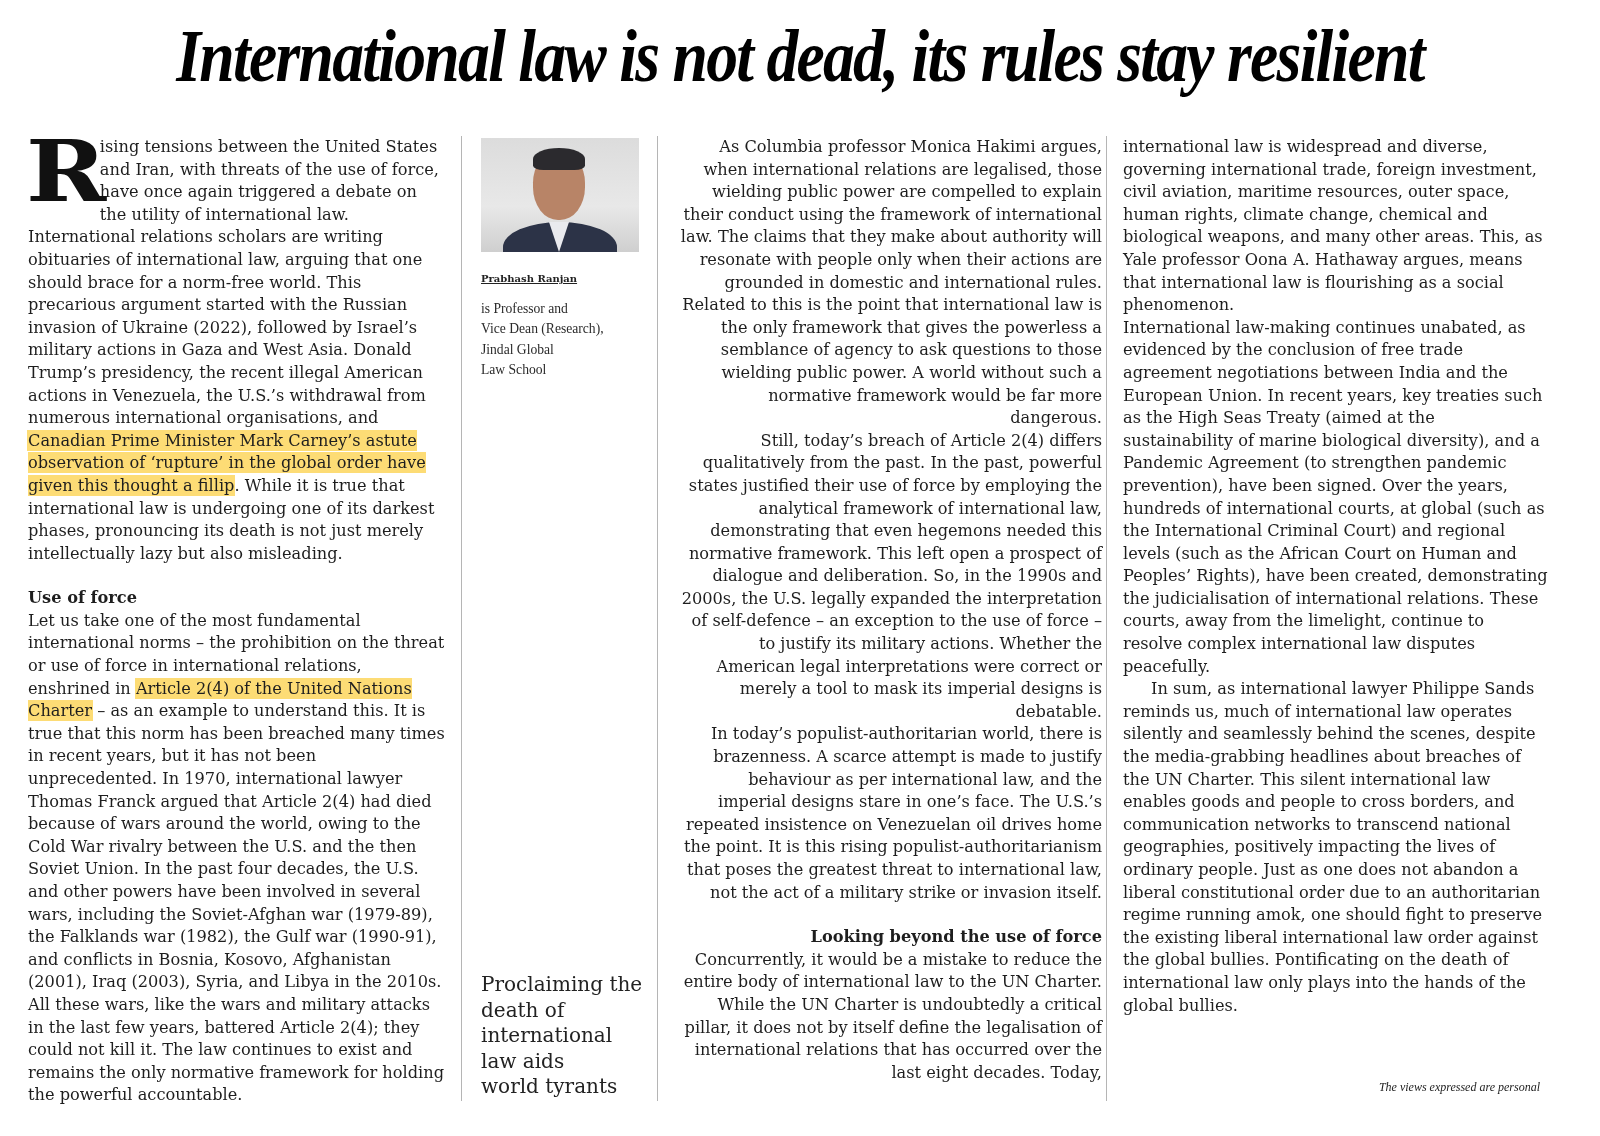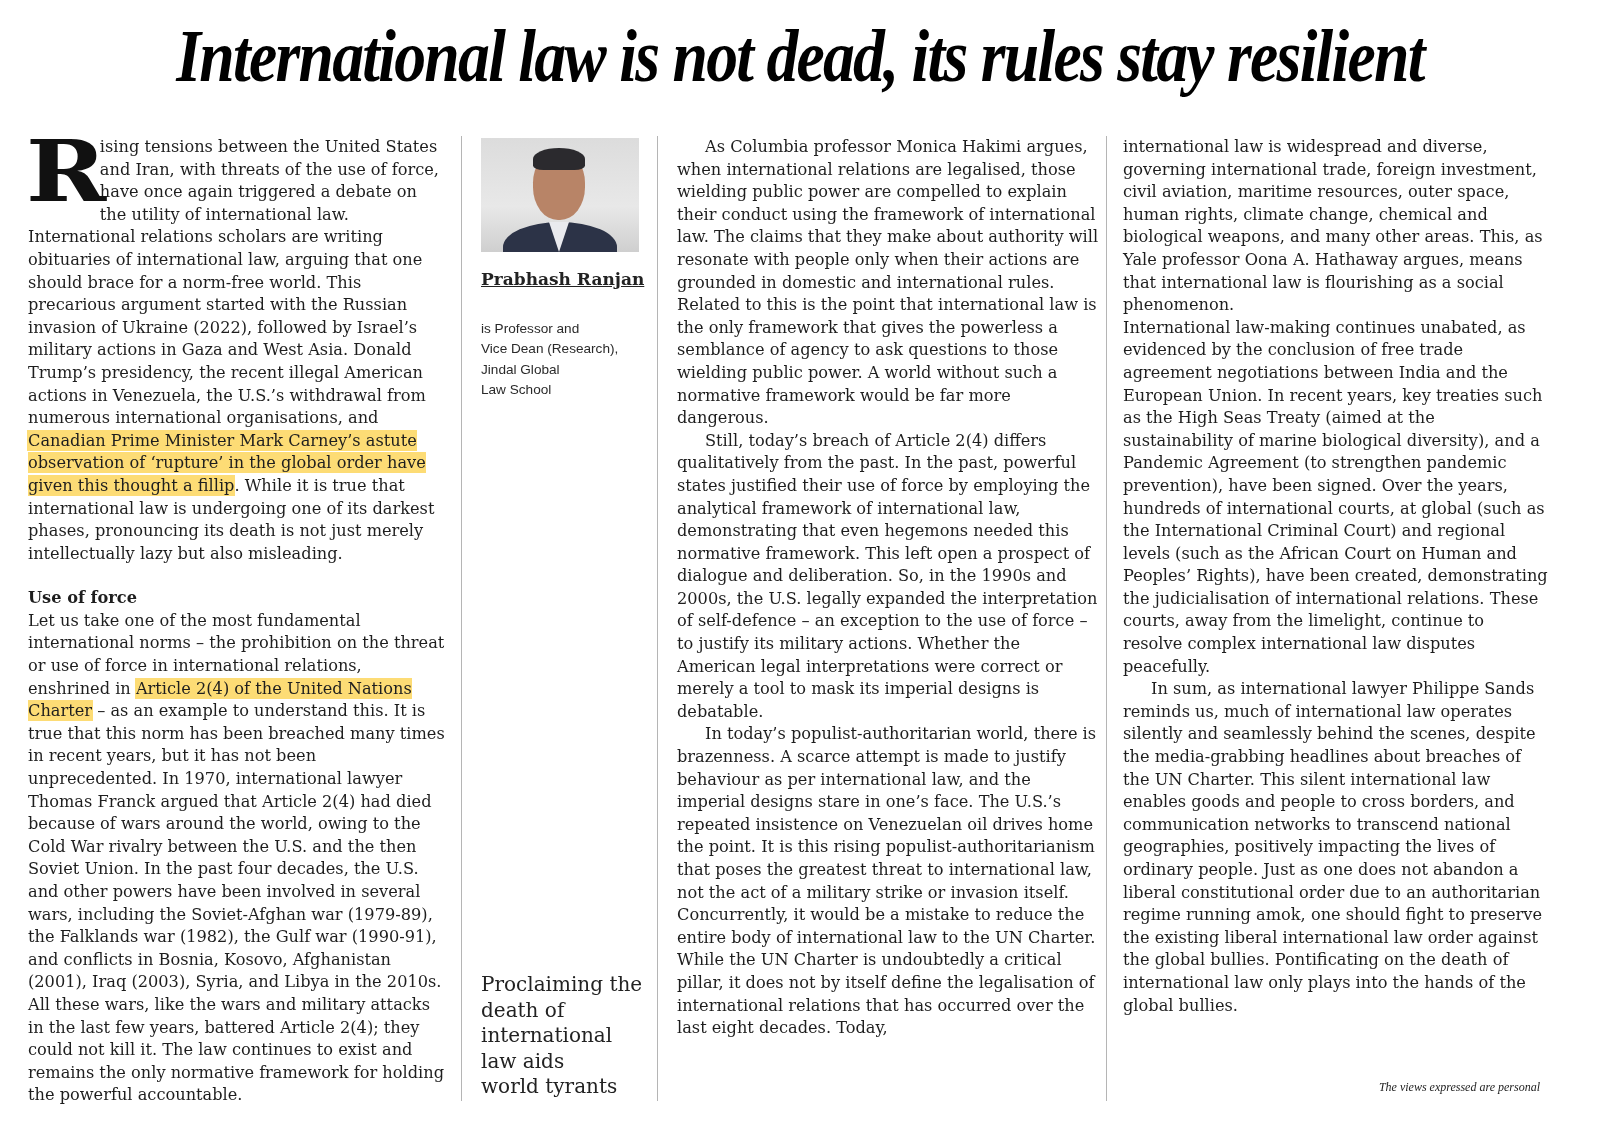--- a/index.html
+++ b/index.html
@@ -12,46 +12,46 @@
     margin: 0;
   }
   .col {
     position: absolute; top: 136px;
     font-family: "DejaVu Serif", "Liberation Serif", serif;
     font-size: 16.2px; line-height: 22.6px; color: #1e1e1e;
   }
   .col p { margin: 0; }
   .col .indent { text-indent: 28px; }
   .col1 { left: 28px; width: 420px; }
-  .col3 { left: 677px; width: 425px; }
+  .col3 { left: 677px; width: 425px; text-align: right; }
   .col4 { left: 1123px; width: 425px; }
   .col2 { left: 481px; width: 170px; top: 136px; height: 970px; }
   .divider { position: absolute; top: 136px; width: 1px; height: 965px; background: #b5b5b5; }
   .dropcap {
     float: left; font-family: "DejaVu Serif", serif; font-weight: 900;
     font-size: 84px; line-height: 64px; height: 64px; margin: 4px 4px 0 -2px;
     color: #111; transform: scaleX(1.15); transform-origin: left;
   }
   .subhead { font-weight: bold; margin-top: 22px !important; }
   .hl { background: #fddc75; box-shadow: 0 0 0 1px #fddc75; }
   .photo {
     width: 158px; height: 114px; background: linear-gradient(180deg,#dcdcdc 0%, #e8e8e8 60%, #cfcfcf 100%);
     position: relative; overflow: hidden; margin-top: 2px;
   }
   .photo .head { position: absolute; left: 52px; top: 14px; width: 52px; height: 68px; border-radius: 45% 45% 48% 48%; background: #b88467; }
   .photo .hair { position: absolute; left: 52px; top: 10px; width: 52px; height: 22px; border-radius: 50% 50% 20% 20%; background: #2b2a2e; }
   .photo .body { position: absolute; left: 22px; top: 84px; width: 114px; height: 50px; border-radius: 50% 50% 0 0; background: #2c3347; }
   .photo .collar { position: absolute; left: 68px; top: 84px; width: 20px; height: 30px; background: #e9eaee; clip-path: polygon(0 0,100% 0,50% 100%); }
   .author-name {
-    font-family: "DejaVu Serif", serif; font-weight: bold; font-size: 17px;
+    font-family: "DejaVu Serif", serif; font-weight: bold; font-size: 10px;
     text-decoration: underline; margin-top: 16px; color: #222;
   }
   .author-bio {
-    font-family: Liberation Sans, sans-serif; font-size: 13.6px; line-height: 20.5px;
-    margin-top: 28px; color: #2a2a2a;
+    font-family: Liberation Serif, serif; font-size: 13.6px; line-height: 20.5px;
+    margin-top: 8px; color: #2a2a2a;
   }
   .pullquote {
     position: absolute; left: 0; top: 836px;
     font-family: "DejaVu Serif", serif; font-size: 20px; line-height: 25.5px; color: #222;
     width: 175px;
   }
   .disclaimer {
     position: absolute; right: 60px; top: 1080px;
     font-family: "Liberation Serif", serif; font-style: italic; font-size: 12px; color: #222;
   }
@@ -95,20 +95,21 @@
     <div>world tyrants</div>
   </div>
 </div>
 
 <div class="divider" style="left:657px;"></div>
 
 <div class="col col3">
   <p class="indent">As Columbia professor Monica Hakimi argues, when international relations are legalised, those wielding public power are compelled to explain their conduct using the framework of international law. The claims that they make about authority will resonate with people only when their actions are grounded in domestic and international rules. Related to this is the point that international law is the only framework that gives the powerless a semblance of agency to ask questions to those wielding public power. A world without such a normative framework would be far more dangerous.</p>
   <p class="indent">Still, today’s breach of Article 2(4) differs qualitatively from the past. In the past, powerful states justified their use of force by employing the analytical framework of international law, demonstrating that even hegemons needed this normative framework. This left open a prospect of dialogue and deliberation. So, in the 1990s and 2000s, the U.S. legally expanded the interpretation of self-defence – an exception to the use of force – to justify its military actions. Whether the American legal interpretations were correct or merely a tool to mask its imperial designs is debatable.</p>
   <p class="indent">In today’s populist-authoritarian world, there is brazenness. A scarce attempt is made to justify behaviour as per international law, and the imperial designs stare in one’s face. The U.S.’s repeated insistence on Venezuelan oil drives home the point. It is this rising populist-authoritarianism that poses the greatest threat to international law, not the act of a military strike or invasion itself.</p>
+  <p class="subhead">Looking beyond the use of force</p>
   <p>Concurrently, it would be a mistake to reduce the entire body of international law to the UN Charter. While the UN Charter is undoubtedly a critical pillar, it does not by itself define the legalisation of international relations that has occurred over the last eight decades. Today,</p>
 </div>
 
 <div class="divider" style="left:1106px;"></div>
 
 <div class="col col4">
   <p>international law is widespread and diverse, governing international trade, foreign investment, civil aviation, maritime resources, outer space, human rights, climate change, chemical and biological weapons, and many other areas. This, as Yale professor Oona A. Hathaway argues, means that international law is flourishing as a social phenomenon.</p>
   <p>International law-making continues unabated, as evidenced by the conclusion of free trade agreement negotiations between India and the European Union. In recent years, key treaties such as the High Seas Treaty (aimed at the sustainability of marine biological diversity), and a Pandemic Agreement (to strengthen pandemic prevention), have been signed. Over the years, hundreds of international courts, at global (such as the International Criminal Court) and regional levels (such as the African Court on Human and Peoples’ Rights), have been created, demonstrating the judicialisation of international relations. These courts, away from the limelight, continue to resolve complex international law disputes peacefully.</p>
   <p class="indent">In sum, as international lawyer Philippe Sands reminds us, much of international law operates silently and seamlessly behind the scenes, despite the media-grabbing headlines about breaches of the UN Charter. This silent international law enables goods and people to cross borders, and communication networks to transcend national geographies, positively impacting the lives of ordinary people. Just as one does not abandon a liberal constitutional order due to an authoritarian regime running amok, one should fight to preserve the existing liberal international law order against the global bullies. Pontificating on the death of international law only plays into the hands of the global bullies.</p>
 </div>

